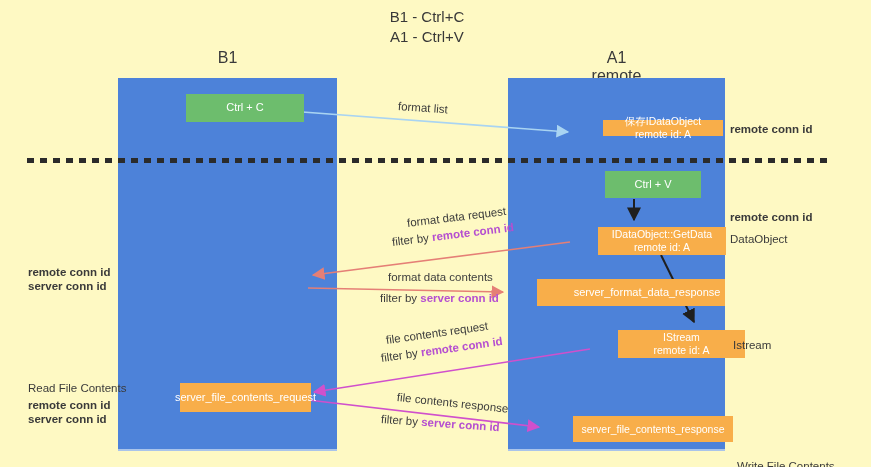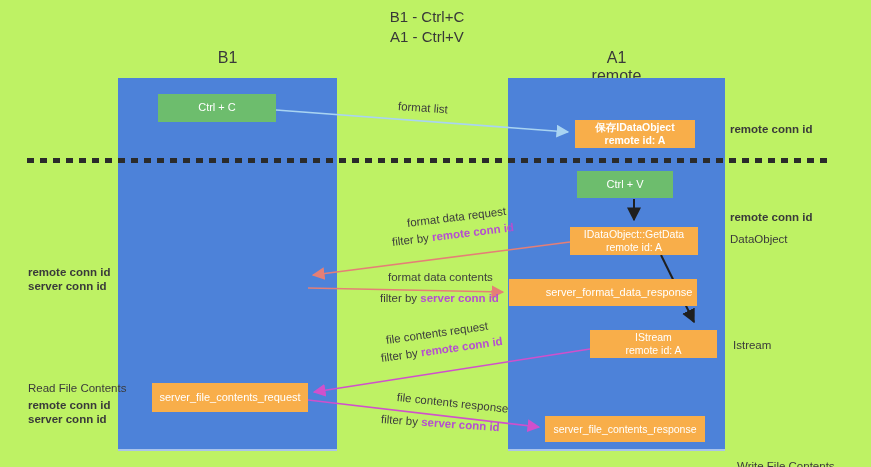--- a/index.html
+++ b/index.html
@@ -1,48 +1,48 @@
 <!DOCTYPE html>
 <html><head>
 <meta charset="utf-8">
 <style>
   html,body{margin:0;padding:0;background:#f8f8f8;}
-  .canvas{position:relative;width:871px;height:467px;background:#bef264;overflow:hidden;
+  .canvas{position:relative;width:871px;height:467px;background:#fef9c3;overflow:hidden;
           font-family:"Liberation Sans","DejaVu Sans",sans-serif;color:#3a3a3a;}
 
   .title{position:absolute;left:327px;top:7px;width:200px;text-align:center;
          font-size:15px;line-height:1.3;color:#383838;}
 
   .lane{position:absolute;top:78px;height:371px;background:#4d82d9;
         border-bottom:2px solid #aac4ea;}
   .lane-b1{left:118px;width:219px;}
   .lane-a1{left:508px;width:217px;}
 
   .lane-header{position:absolute;top:49px;width:219px;text-align:center;
                font-size:16px;line-height:1.15;color:#3a3a3a;}
   .lh-b1{left:118px;}
   .lh-a1{left:508px;width:217px;}
 
   .dashed{position:absolute;left:27px;top:158px;width:806px;height:5px;
           background:repeating-linear-gradient(90deg,#2b2b2b 0 7px,transparent 7px 13px);}
 
   .box{position:absolute;display:flex;align-items:center;justify-content:center;
-       color:#ffffff;text-align:center;font-size:11px;line-height:1.22;}
+       color:#ffffff;text-align:center;font-size:11px;line-height:1.22;margin-left:28px;}
   .orange{background:#f8ae4a;}
   .green{background:#6dbd6d;}
   .two{font-size:10.5px;}
 
   .b-ctrl-c{left:158px;top:94px;width:118px;height:28px;}
-  .b-save{left:575px;top:120px;width:120px;height:28px;font-weight:bold;}
+  .b-save{left:575px;top:120px;width:120px;height:16px;}
   .b-ctrl-v{left:577px;top:171px;width:96px;height:27px;}
   .b-getdata{left:570px;top:227px;width:128px;height:28px;}
   .b-fmt-req{left:152px;top:266px;width:155px;height:29px;}
   .b-fmt-resp{left:509px;top:279px;width:156px;height:27px;padding-left:32px;}
   .b-istream{left:590px;top:330px;width:127px;height:28px;}
-  .b-file-req{left:152px;top:383px;width:156px;height:29px;}
+  .b-file-req{left:152px;top:383px;width:131px;height:29px;}
   .b-file-resp{left:545px;top:416px;width:160px;height:26px;font-size:10.5px;}
 
   .alabel{position:absolute;font-size:11.5px;color:#3d3d3d;white-space:nowrap;
           transform-origin:left center;}
   .magenta{color:#b54fd0;font-weight:bold;}
   .greentx{color:#4caf50;font-weight:bold;}
   .side{position:absolute;font-size:11.5px;color:#3a3a3a;white-space:nowrap;}
 
   svg.arrows{position:absolute;left:0;top:0;pointer-events:none;}
 </style>

